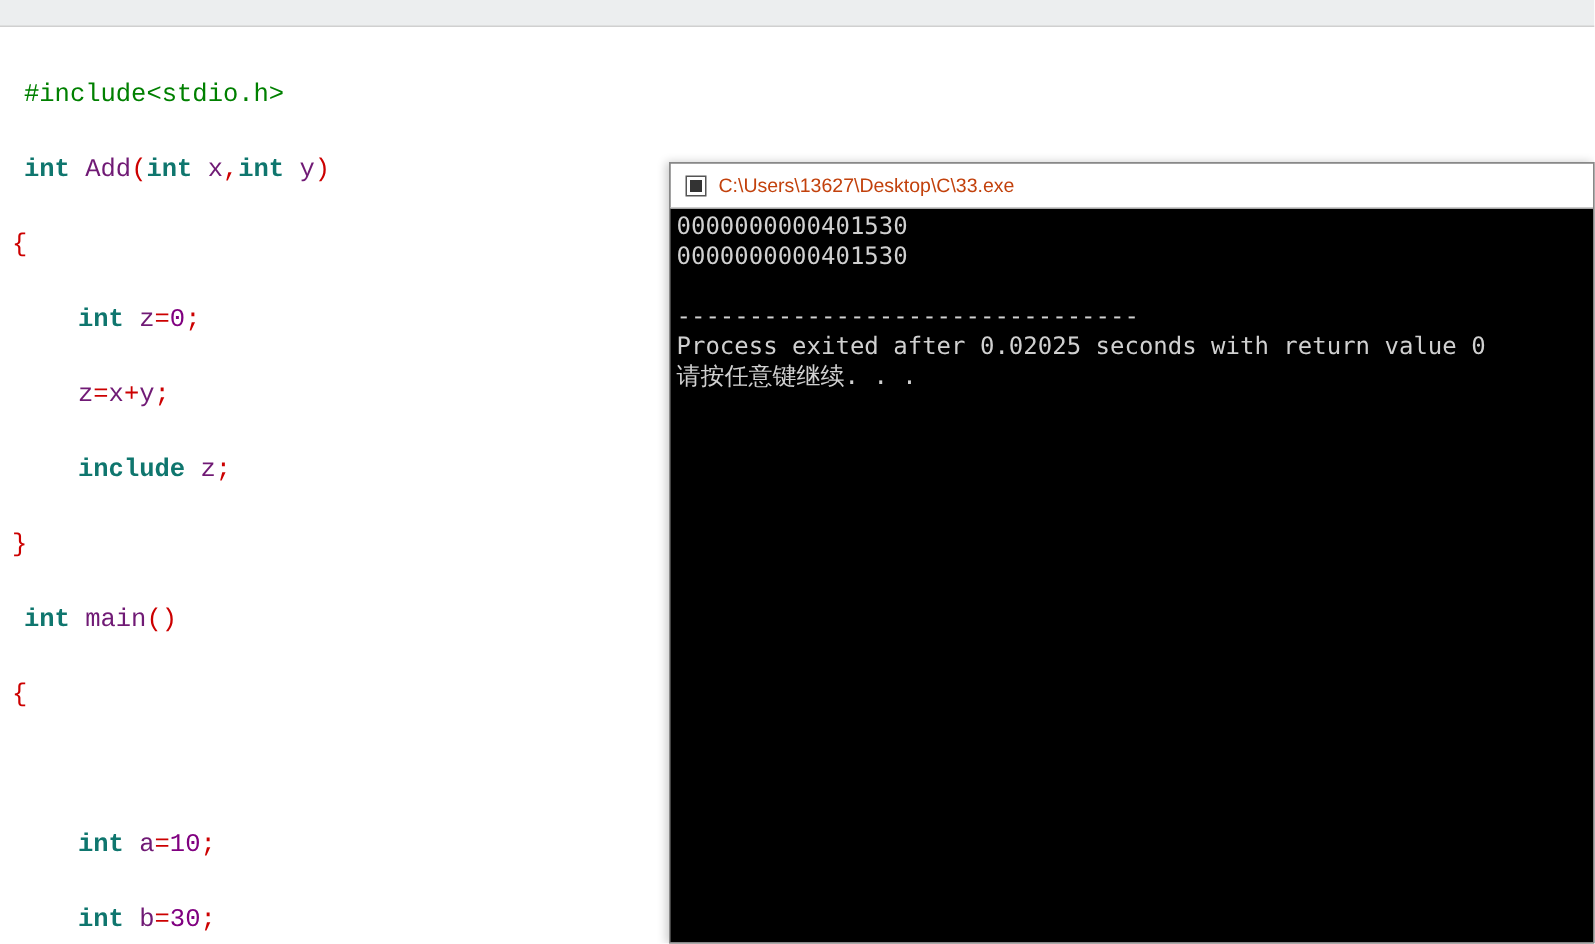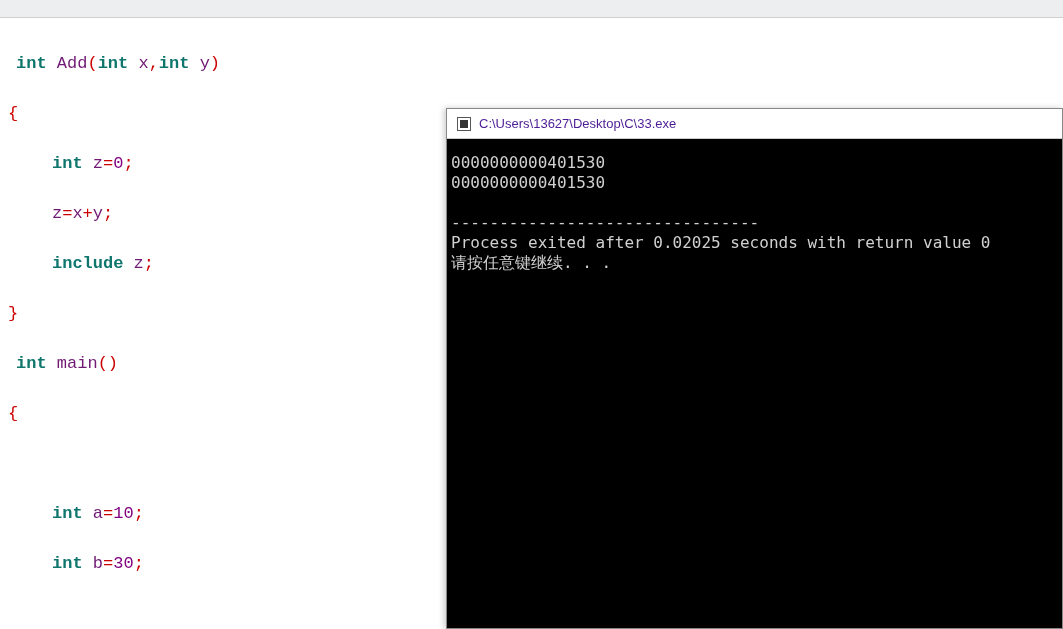--- a/index.html
+++ b/index.html
@@ -56,52 +56,53 @@
   }
   .console-titlebar {
     height: 30px;
     background: #ffffff;
     border-bottom: 1px solid #ccc;
     display: flex;
     align-items: center;
     padding: 0 10px;
     font-family: "Segoe UI", Tahoma, sans-serif;
     font-size: 13px;
-    color: #4c1d95;
+    color: #c2410c;
   }
   .console-icon {
     width: 14px;
     height: 14px;
     border: 1px solid #555;
     margin-right: 8px;
     position: relative;
     background: #fff;
   }
   .console-icon::after {
     content: "";
     position: absolute;
     left: 2px; top: 2px;
     width: 8px; height: 8px;
     background: #333;
   }
   .console-body {
-    padding: 14px 4px;
+    padding: 2px 4px;
     font-family: "NSimSun","SimSun",Consolas,monospace;
     font-size: 16px;
     line-height: 20px;
     color: #d0d0d0;
     white-space: pre;
   }
 </style>
 </head>
 <body>
 
 <div class="top-bar"></div>
 
 <div class="code-editor">
+<span class="code-line"><span class="pre">#include</span><span class="pre">&lt;stdio.h&gt;</span></span>
 <span class="code-line"><span class="kw">int</span><span class="plain"> Add</span><span class="punct">(</span><span class="kw">int</span><span class="plain"> x</span><span class="punct">,</span><span class="kw">int</span><span class="plain"> y</span><span class="punct">)</span></span>
 <span class="code-line i-neg"><span class="brace">{</span></span>
 <span class="code-line i1"><span class="kw">int</span><span class="plain"> z</span><span class="punct">=</span><span class="num">0</span><span class="punct">;</span></span>
 <span class="code-line i1"><span class="plain">z</span><span class="punct">=</span><span class="plain">x</span><span class="punct">+</span><span class="plain">y</span><span class="punct">;</span></span>
 <span class="code-line i1"><span class="kw">include</span><span class="plain"> z</span><span class="punct">;</span></span>
 <span class="code-line i-neg"><span class="brace">}</span></span>
 <span class="code-line"><span class="kw">int</span><span class="plain"> main</span><span class="punct">()</span></span>
 <span class="code-line i-neg"><span class="brace">{</span></span>
 <span class="code-line"> </span>
 <span class="code-line i1"><span class="kw">int</span><span class="plain"> a</span><span class="punct">=</span><span class="num">10</span><span class="punct">;</span></span>

